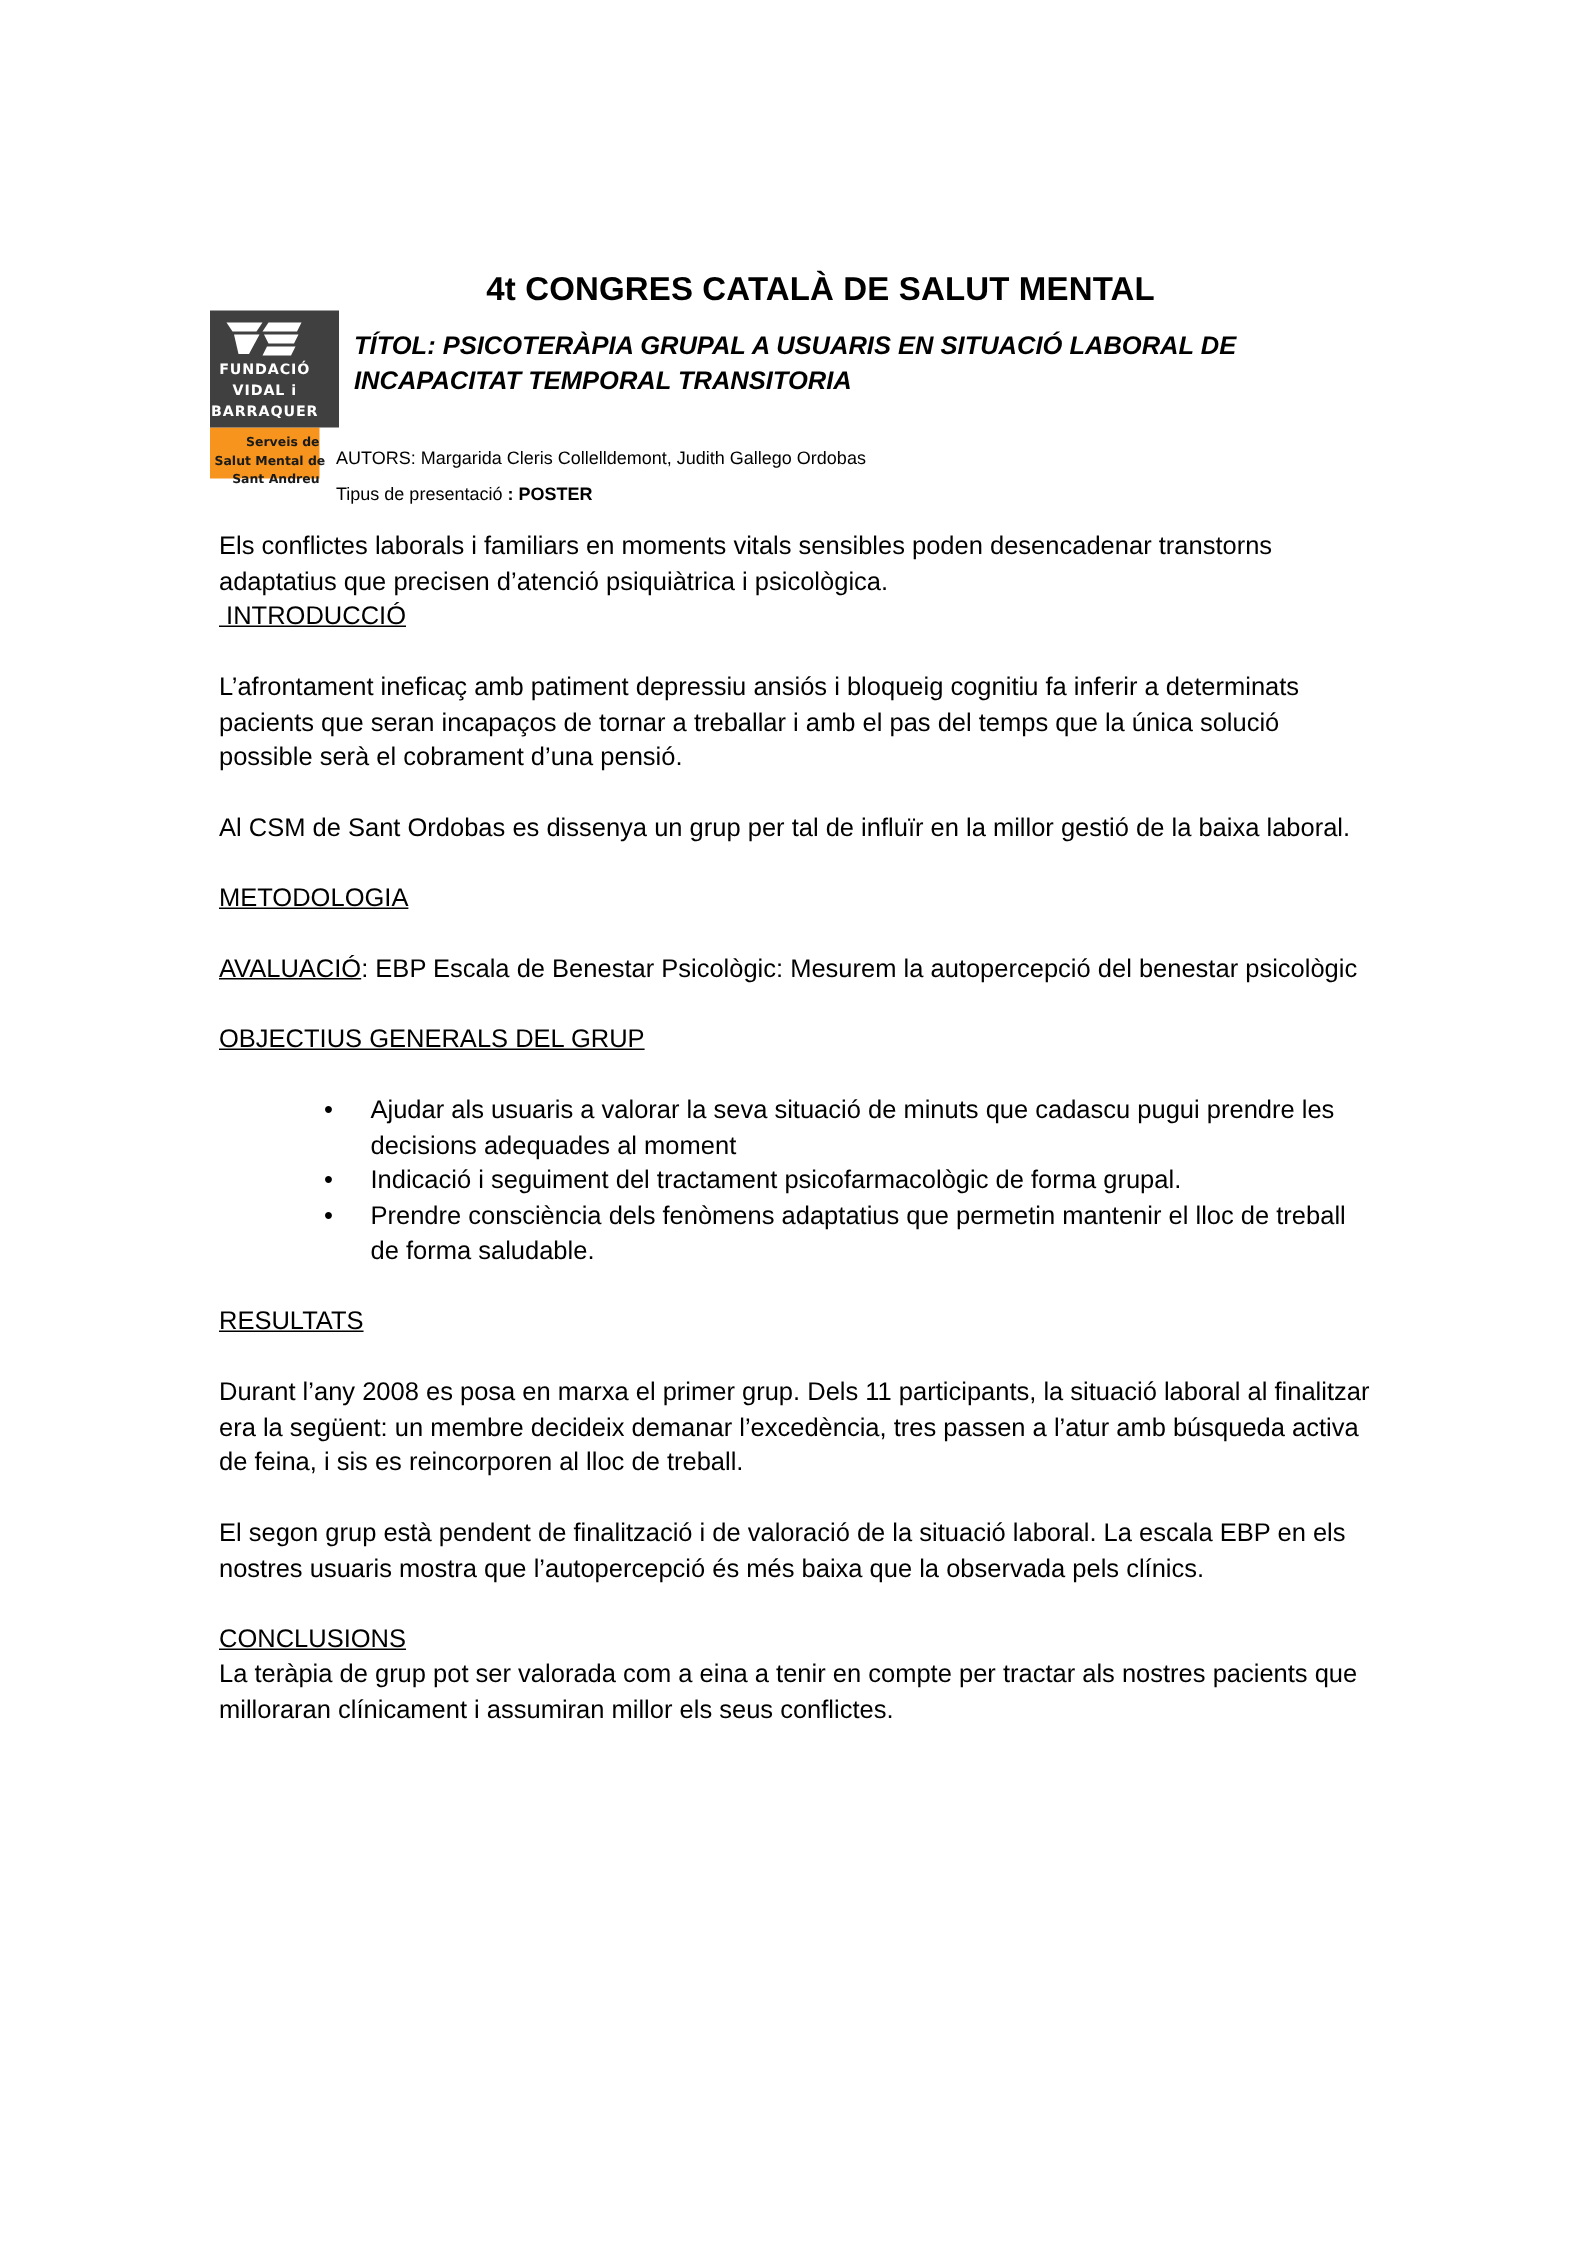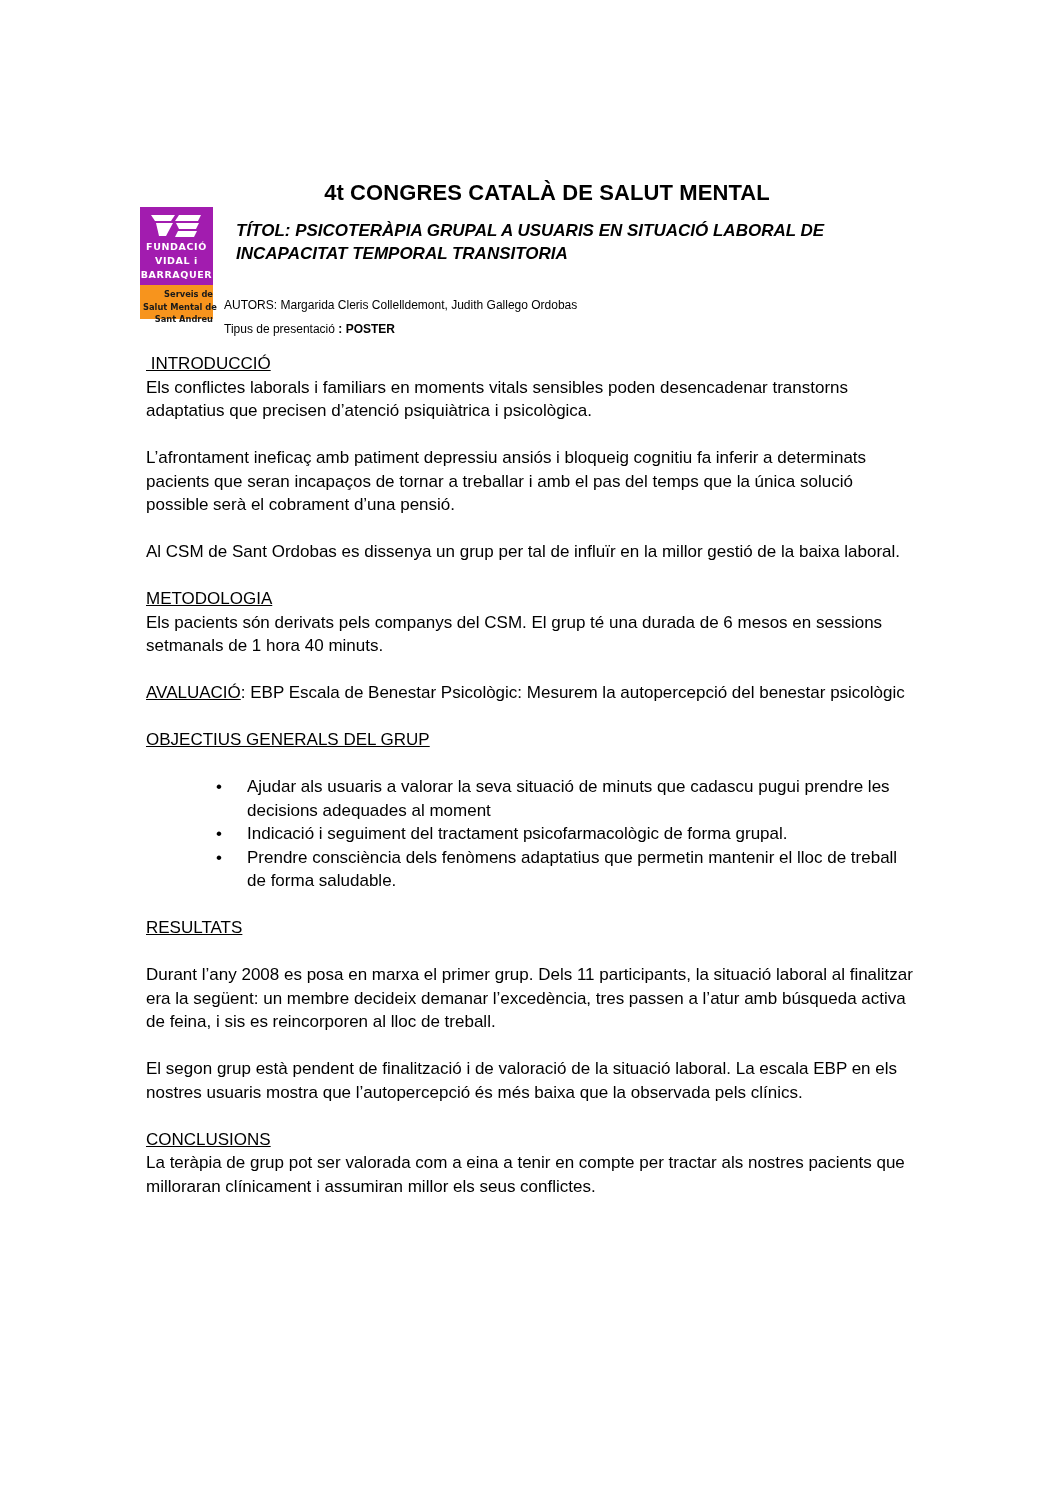--- a/index.html
+++ b/index.html
@@ -41,22 +41,22 @@
     width: 790px;
   }
 
   .logo {
     position: absolute;
     left: 0;
     top: 0;
     width: 73px;
   }
   .logo-blue {
-    background: #a21caf;
-    width: 73px;
+    background: #404040;
+    width: 86px;
     height: 78px;
     position: relative;
     overflow: hidden;
   }
   .logo-mark {
     position: absolute;
     left: 9px;
     top: 5px;
     width: 56px;
     height: 26px;
@@ -195,33 +195,32 @@
         <div class="authors-line">AUTORS: Margarida Cleris Collelldemont, Judith Gallego Ordobas</div>
         <div class="authors-line"><span>Tipus de presentació </span><span class="pres-type-strong">: </span><span class="pres-type-strong">POSTER</span></div>
       </div>
     </div>
 
   </div>
 
   <div class="body-flow">
 
     <div>
+      <p class="para">Els conflictes laborals i familiars en moments vitals sensibles poden desencadenar transtorns adaptatius que precisen d’atenció psiquiàtrica i psicològica.</p>
       <p class="para sec-head"> INTRODUCCIÓ</p>
-      <p class="para">Els conflictes laborals i familiars en moments vitals sensibles poden desencadenar transtorns adaptatius que precisen d’atenció psiquiàtrica i psicològica.</p>
       <div class="gap-sm"></div>
       <p class="para">L’afrontament ineficaç amb patiment depressiu ansiós i bloqueig cognitiu fa inferir a determinats pacients que seran incapaços de tornar a treballar i amb el pas del temps que la única solució possible serà el cobrament d’una pensió.</p>
       <div class="gap-sm"></div>
       <p class="para">Al CSM de Sant Ordobas es dissenya un grup per tal de influïr en la millor gestió de la baixa laboral.</p>
     </div>
 
     <div class="gap-sm"></div>
 
     <div>
       <p class="para sec-head">METODOLOGIA</p>
-      <p class="para">Els pacients són derivats pels companys del CSM. El grup té una durada de 6 mesos en sessions setmanals de 1 hora 40 minuts.</p>
     </div>
 
     <div class="gap-sm"></div>
 
     <div>
       <p class="para"><span class="sec-head-inline">AVALUACIÓ</span><span>: EBP Escala de Benestar Psicològic: Mesurem la autopercepció del  benestar psicològic</span></p>
     </div>
 
     <div class="gap-sm"></div>
 

